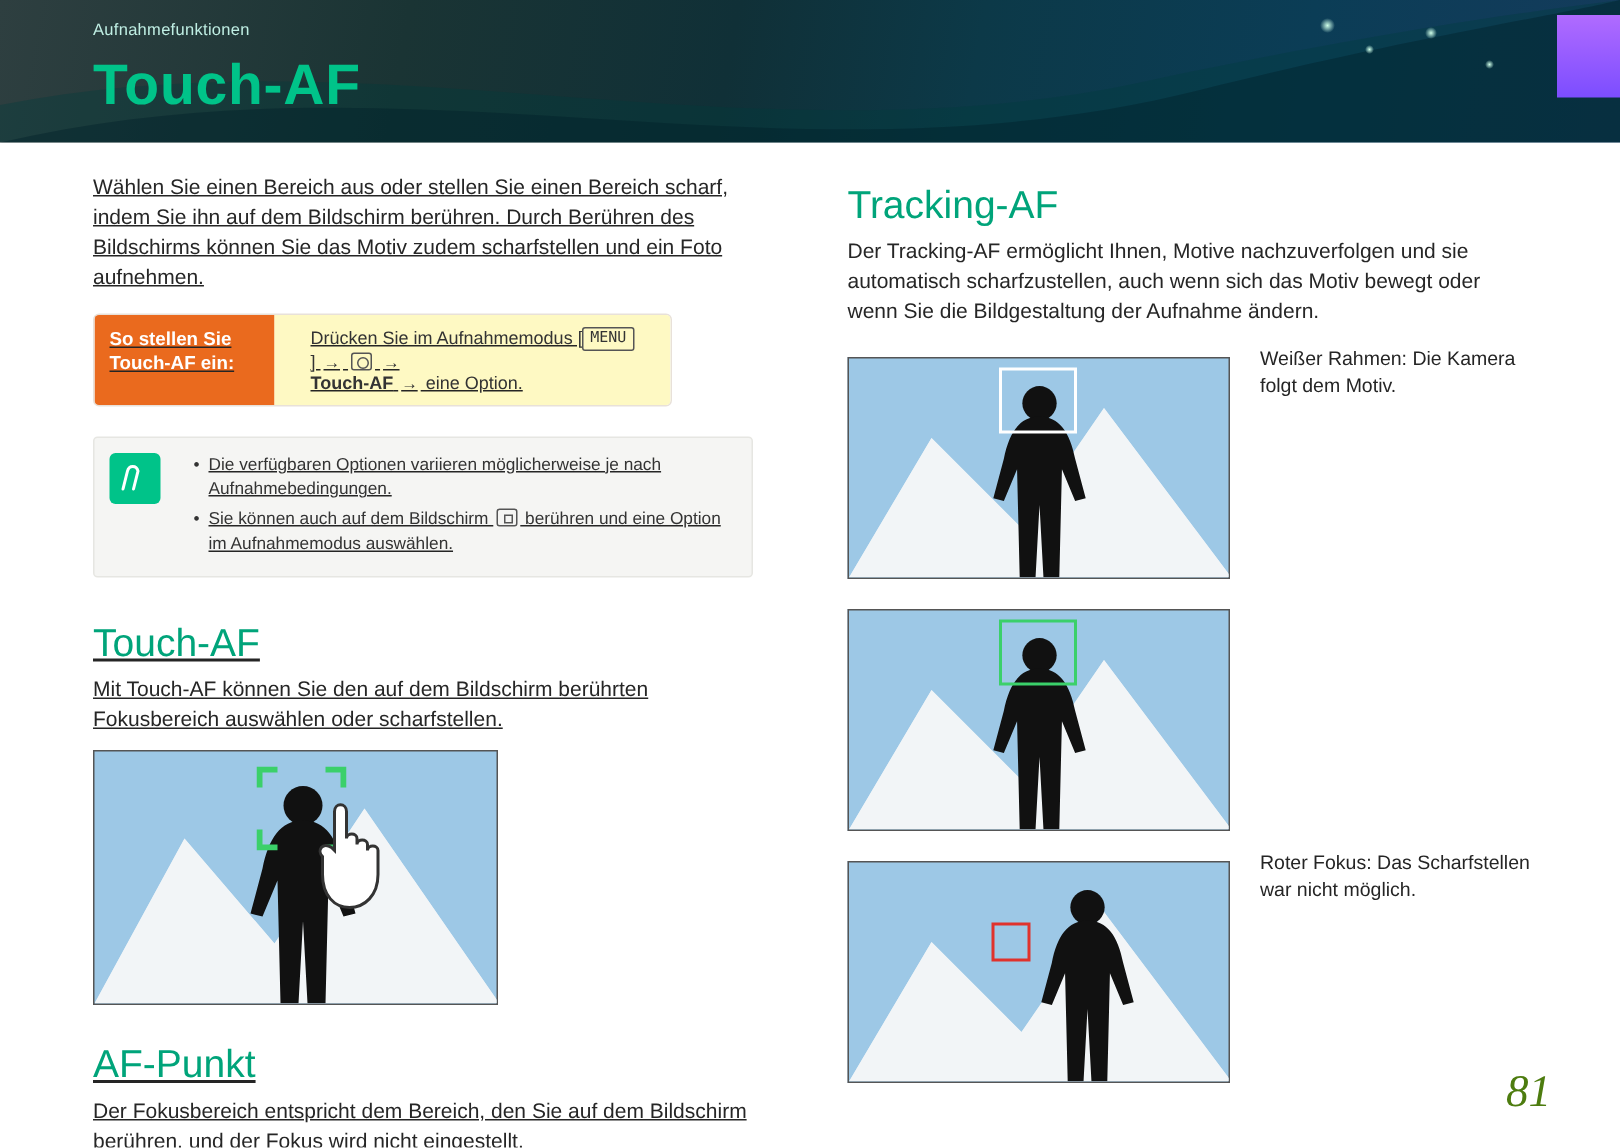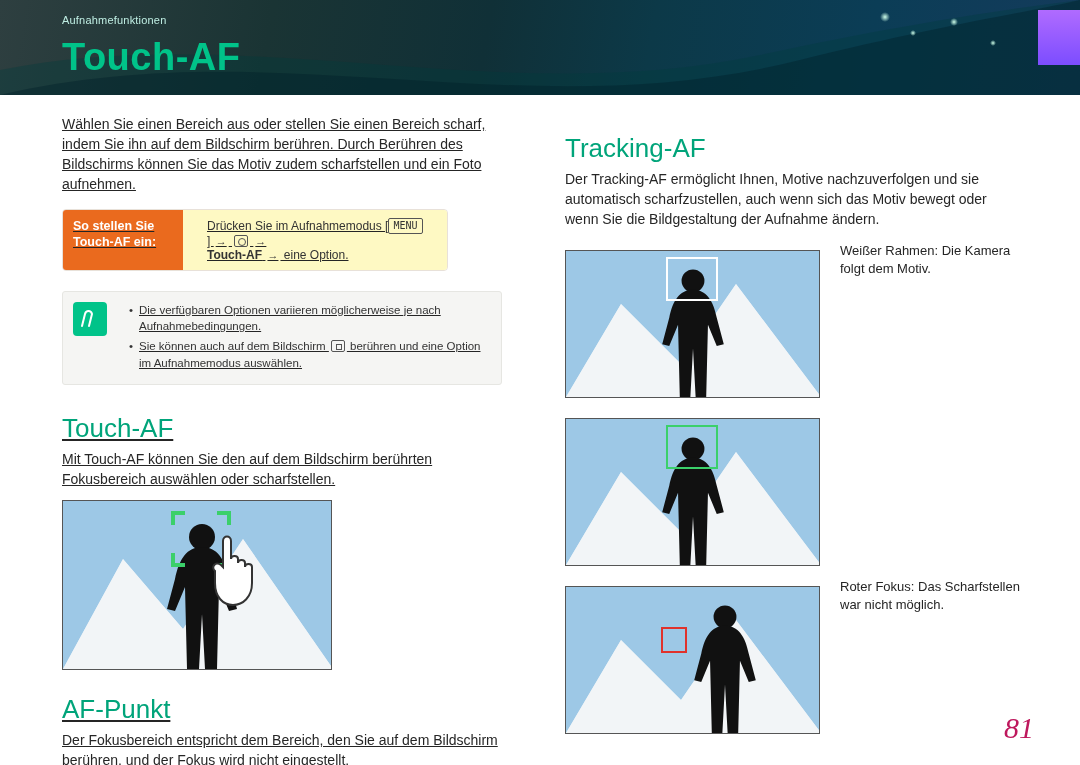--- a/index.html
+++ b/index.html
@@ -76,21 +76,21 @@
   .afbox.green{border-color:#3bd06a;}
   .afbox.white{border-color:#fff;}
   .afbox.red{border-color:#e0322c;}
   .hand{position:absolute;}
 
   
   .tr-row{display:flex; gap:20px; margin-top:10px; align-items:flex-start;}
   .tr-row .desc{font-size:13px; line-height:1.4; flex:1; padding-top:2px;}
   .tr-row .desc b{font-weight:400;}
 
-  .pagenum{position:absolute; right:46px; bottom:20px; font-size:30px; font-style:italic; color:#be185d; font-family:Georgia,"Times New Roman",serif;}
+  .pagenum{position:absolute; right:46px; bottom:20px; font-size:30px; font-style:italic; color:#4d7c0f; font-family:Georgia,"Times New Roman",serif;}
 </style>
 </head>
 <body>
 
 <div class="header-band">
   <svg class="header-wave" viewBox="0 0 1080 95" preserveAspectRatio="none">
     <path d="M0,70 C250,20 500,110 760,55 C900,25 1000,10 1080,0 L1080,95 L0,95 Z" fill="rgba(0,60,60,0.35)"></path>
     <path d="M0,95 C280,30 520,130 800,60 C940,25 1040,10 1080,0 L1080,95 Z" fill="rgba(0,30,40,0.4)"></path>
   </svg>
   <div class="sparkle" style="left:880px;top:12px;width:10px;height:10px"></div>
@@ -149,21 +149,21 @@
       <path d="M20 10 C20 4 28 4 28 10 L28 28 C28 24 35 24 35 28 L35 32 C35 28 42 28 42 32 L42 36 C42 32 49 32 49 36 L49 52 C49 66 40 74 30 74 C20 74 12 66 12 52 L12 40 C8 36 12 30 18 34 L20 36 Z" fill="#fff" stroke="#333" stroke-width="2"></path>
     </svg>
   </div>
 
   <div style="height:24px"></div>
   <div class="sec-h">AF-Punkt</div>
   <p class="body">Der Fokusbereich entspricht dem Bereich, den Sie auf dem Bildschirm berühren, und der Fokus wird nicht eingestellt.</p>
 </div>
 
 <div class="col right">
-  <div class="sec-h" style="margin-top:18px">Tracking-AF</div>
+  <div class="sec-h" style="margin-top:6px">Tracking-AF</div>
   <p class="body">Der Tracking-AF ermöglicht Ihnen, Motive nachzuverfolgen und sie automatisch scharfzustellen, auch wenn sich das Motiv bewegt oder wenn Sie die Bildgestaltung der Aufnahme ändern.</p>
 
   <div class="tr-row">
     <div class="illus small">
       <svg class="mountain" viewBox="0 0 255 148" width="255" height="148">
         <polygon points="0,148 55,55 115,115 170,35 255,148" fill="#fff"></polygon>
         <polygon points="0,148 55,55 115,115 170,35 255,148" fill="#e9eef1" opacity="0.6"></polygon>
       </svg>
       <svg class="person" width="80" height="132" viewBox="0 0 90 150">
         <circle cx="45" cy="18" r="13" fill="#111"></circle>

